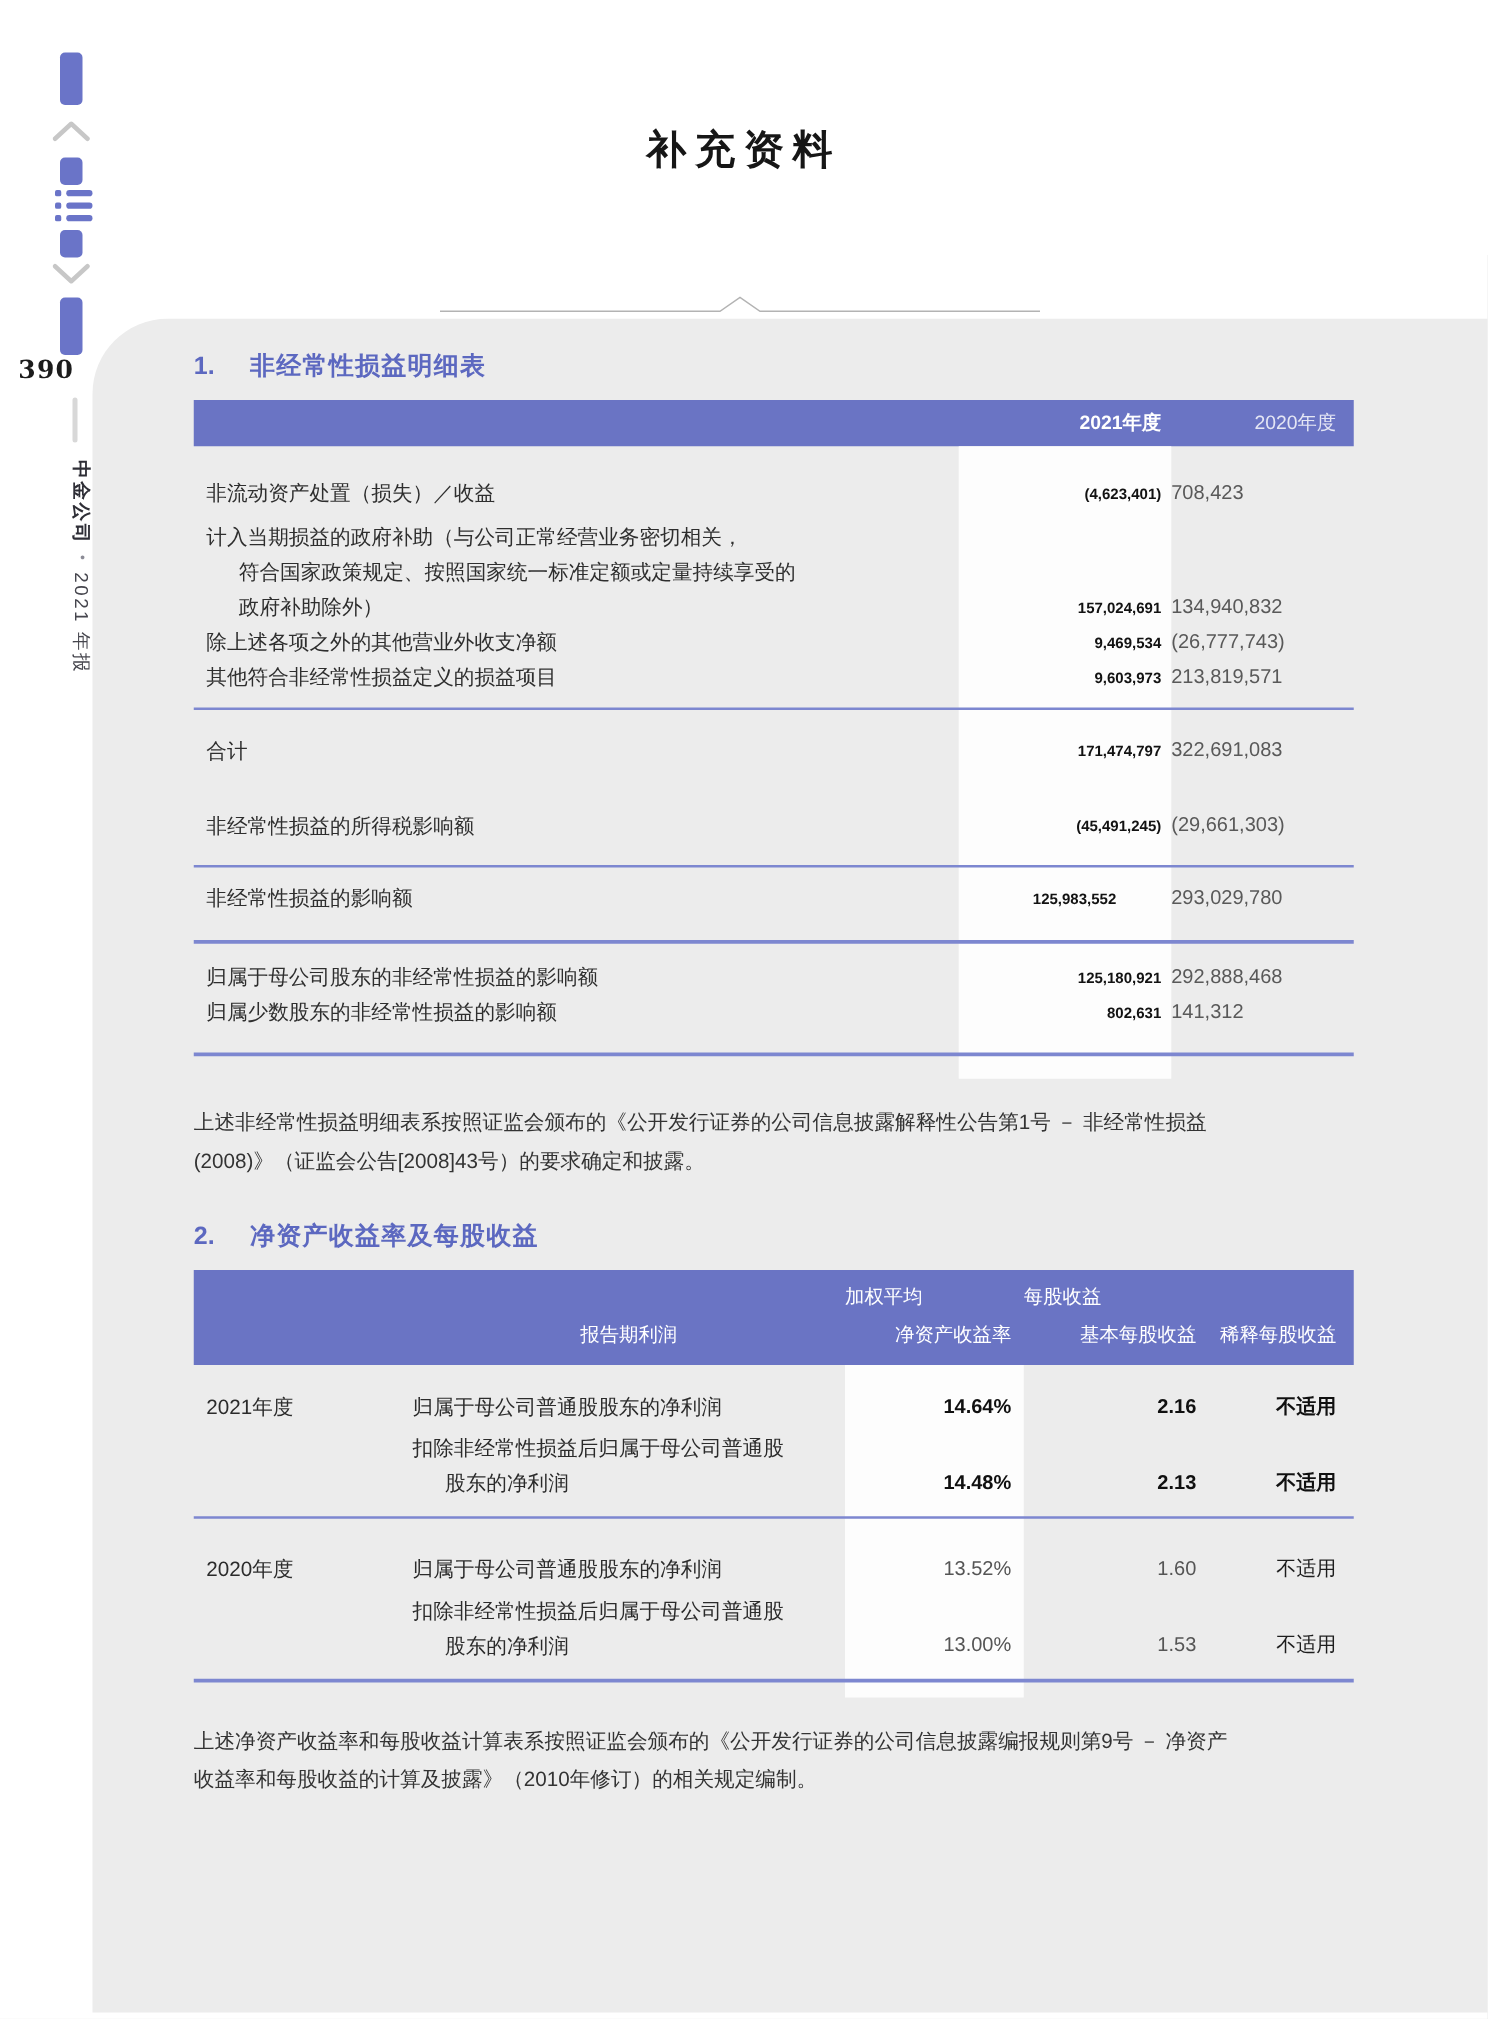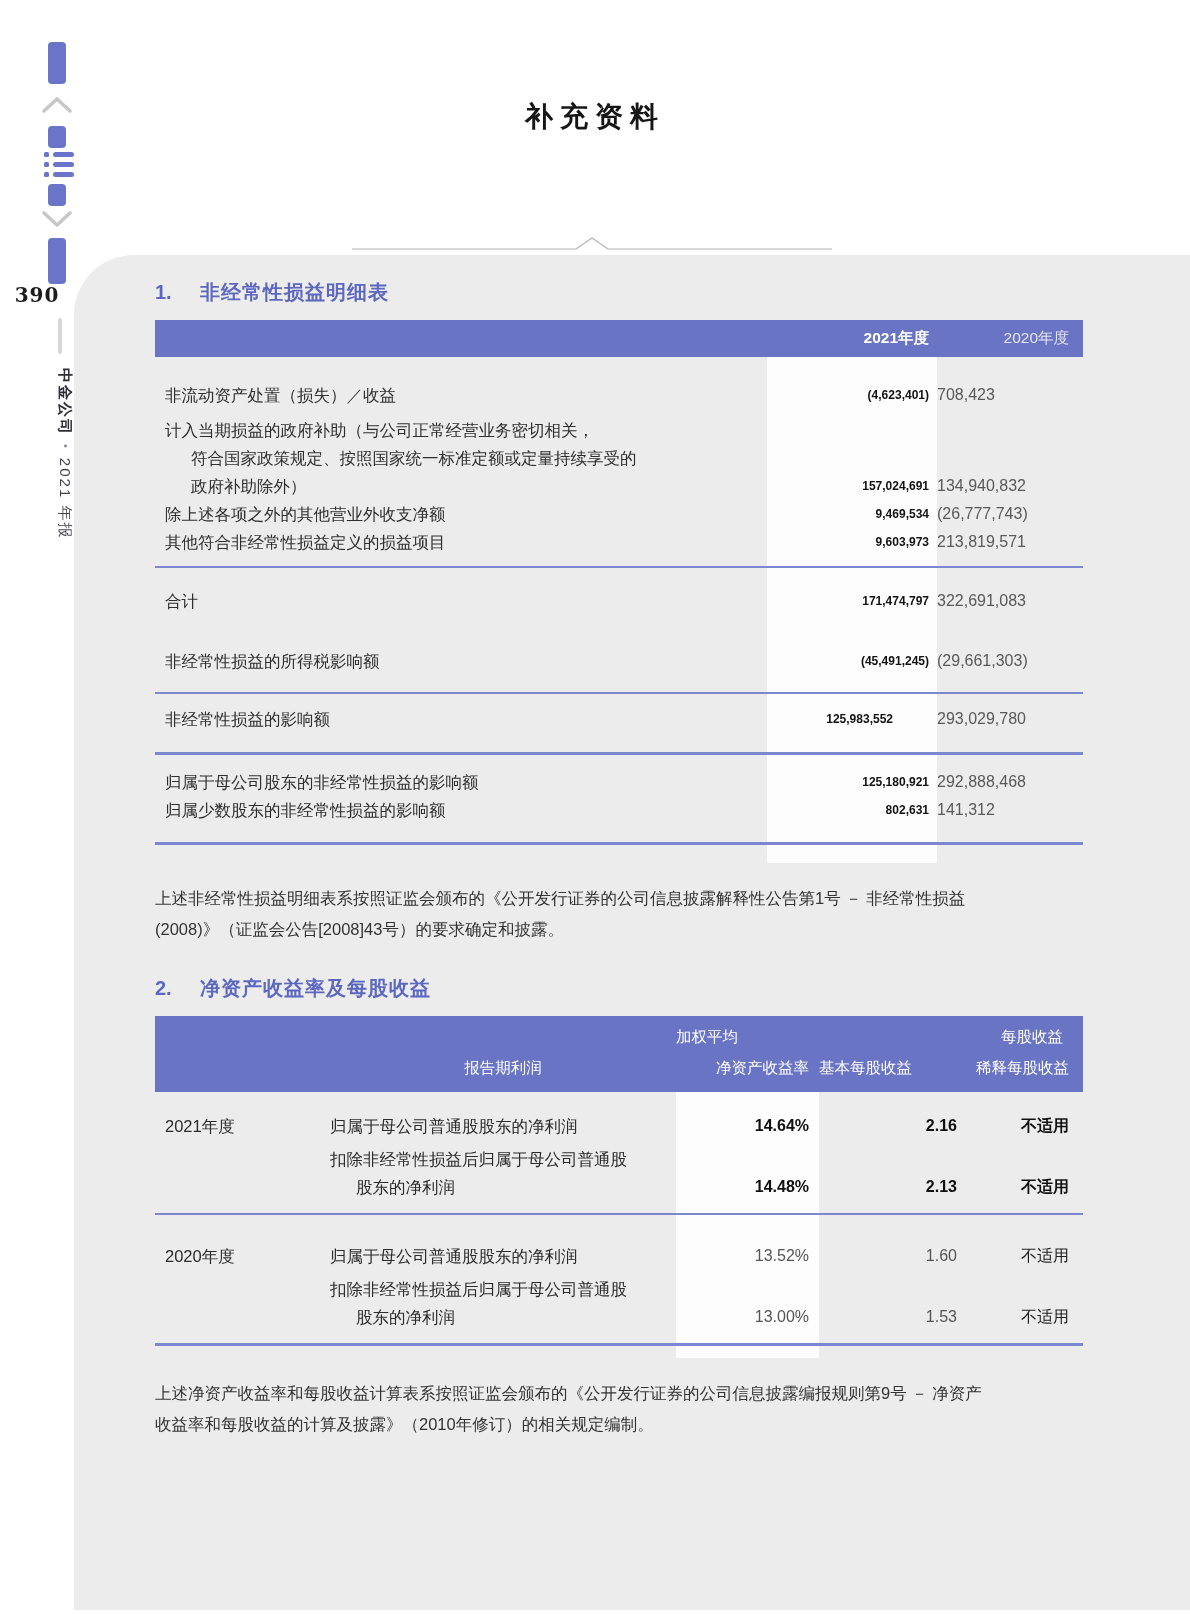--- a/index.html
+++ b/index.html
@@ -38,21 +38,21 @@
     transform:rotate(90deg); transform-origin:0 0;
     white-space:nowrap; font-size:15px; letter-spacing:2px; color:#45454d;
   }
   .brand-vert .co { font-weight:bold; color:#2e2e36; }
   .brand-vert .sep { color:#8b8b96; font-size:11px; padding:0 8px; vertical-align:2px; }
 
   
   .doc-title {
     position:absolute; left:0; top:98px; width:1190px; text-align:center;
     font-family:"DejaVu Serif","Liberation Serif",serif;
-    font-size:28px; font-weight:bold; color:#161616; letter-spacing:7px;
+    font-size:32px; font-weight:bold; color:#161616; letter-spacing:7px;
   }
   .title-rule { position:absolute; left:352px; top:236px; width:480px; height:16px; }
 
   
   .panel {
     position:absolute; left:74px; top:255px; right:0; bottom:5px;
     background:#ececec; border-top-left-radius:60px;
     padding:24px 0 0 81px;
   }
   .sec-head { display:flex; align-items:baseline; color:#5c68c0; font-weight:bold; }
@@ -99,24 +99,24 @@
 
   
   .sec2 { margin-top:30px; }
   .band2 {
     display:grid; grid-template-columns:175px 1fr 143px 140px 124px;
     grid-template-rows:1fr 1fr; height:76px; align-items:center;
     background:#6a74c4; color:#ffffff; font-size:15.5px; font-weight:500;
     padding:6px 0 8px 0;
   }
   .band2 .g-roe { grid-row:1; grid-column:3; padding-right:10px; }
-  .band2 .g-eps { grid-row:1; grid-column:4 / 6; text-align:right; padding-right:20px; }
+  .band2 .g-eps { grid-row:1; grid-column:4 / 6; text-align:left; padding-right:20px; }
   .band2 .h-profit  { grid-row:2; grid-column:2; text-align:center; }
   .band2 .h-roe     { grid-row:2; grid-column:3; text-align:right; padding-right:10px; }
-  .band2 .h-basic   { grid-row:2; grid-column:4; padding-right:2px; }
+  .band2 .h-basic   { grid-row:2; grid-column:4; text-align:right; padding-right:2px; }
   .band2 .h-diluted { grid-row:2; grid-column:5; text-align:right; padding-right:14px; }
 
   .tbody2 { position:relative; padding:20px 0 12px 0; }
   .t2-line { grid-template-columns:175px 1fr 143px 140px 124px; }
   .t2-line .yr  { padding-left:10px; color:#2b2b2b; }
   .t2-line .dsc { color:#2b2b2b; }
   .t2-line .dsc.ind { padding-left:26px; }
   .t2-line .roe { text-align:right; padding-right:10px; font-size:16px;margin-left:32px; }
   .t2-line .bas { text-align:right; padding-right:2px;  font-size:16px; }
   .t2-line .dil { text-align:right; padding-right:14px; font-size:16px; }

